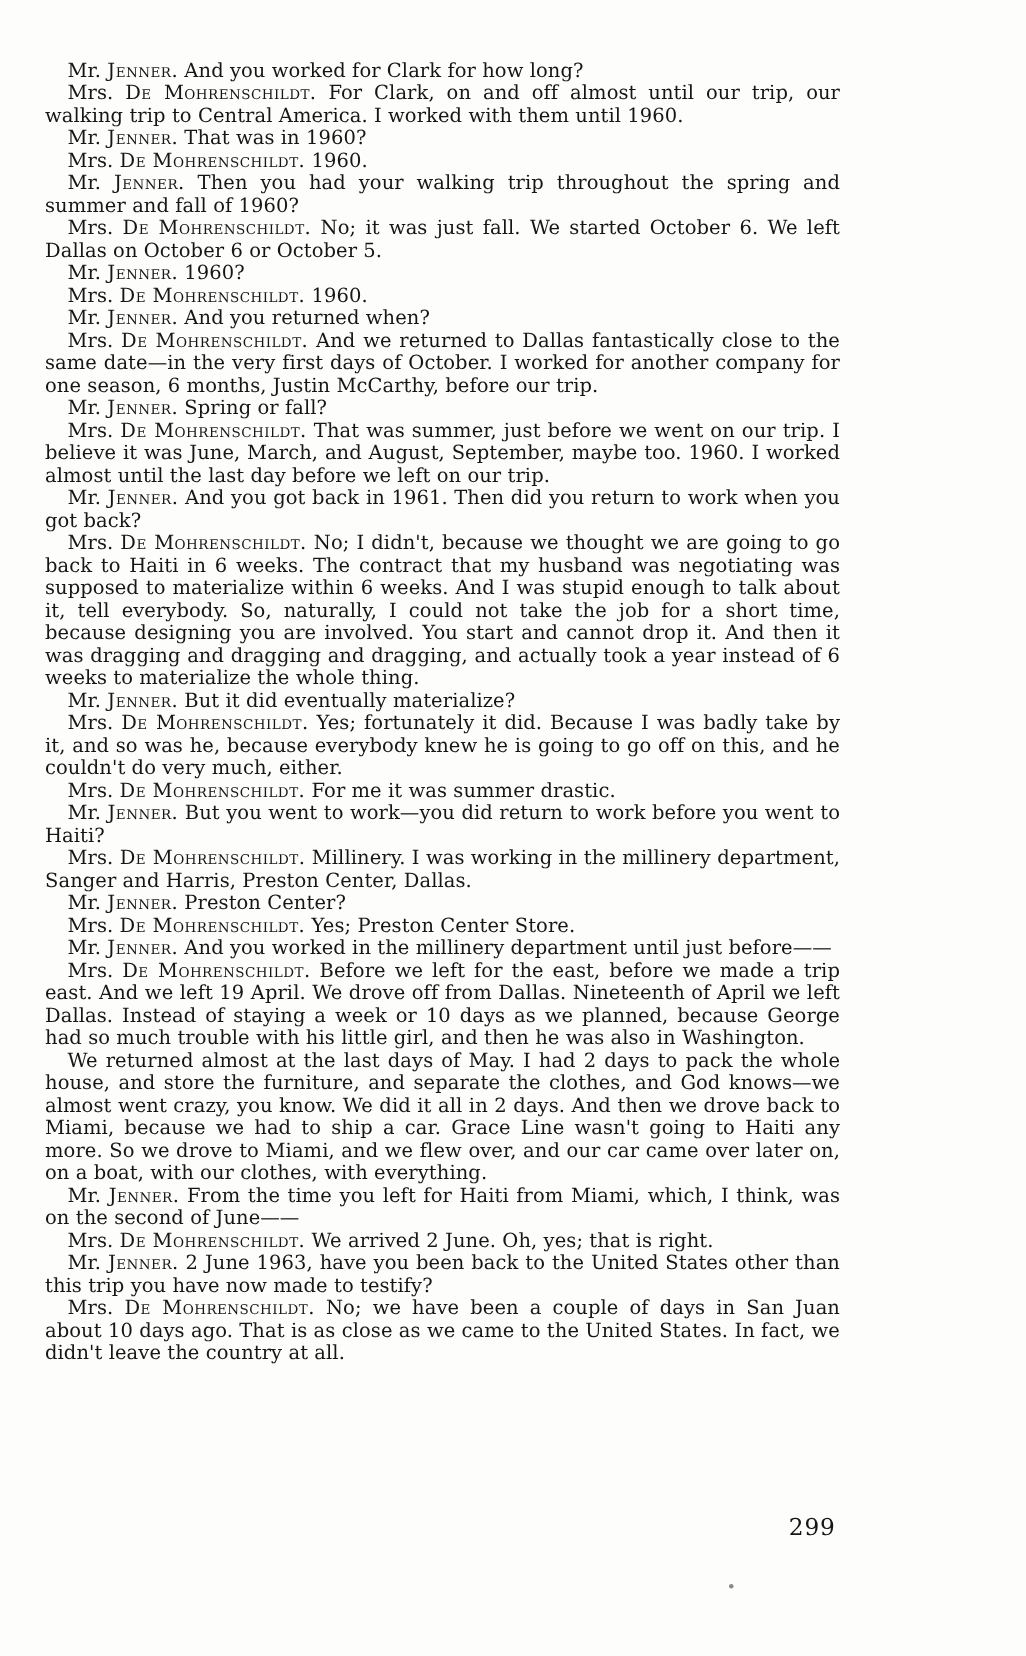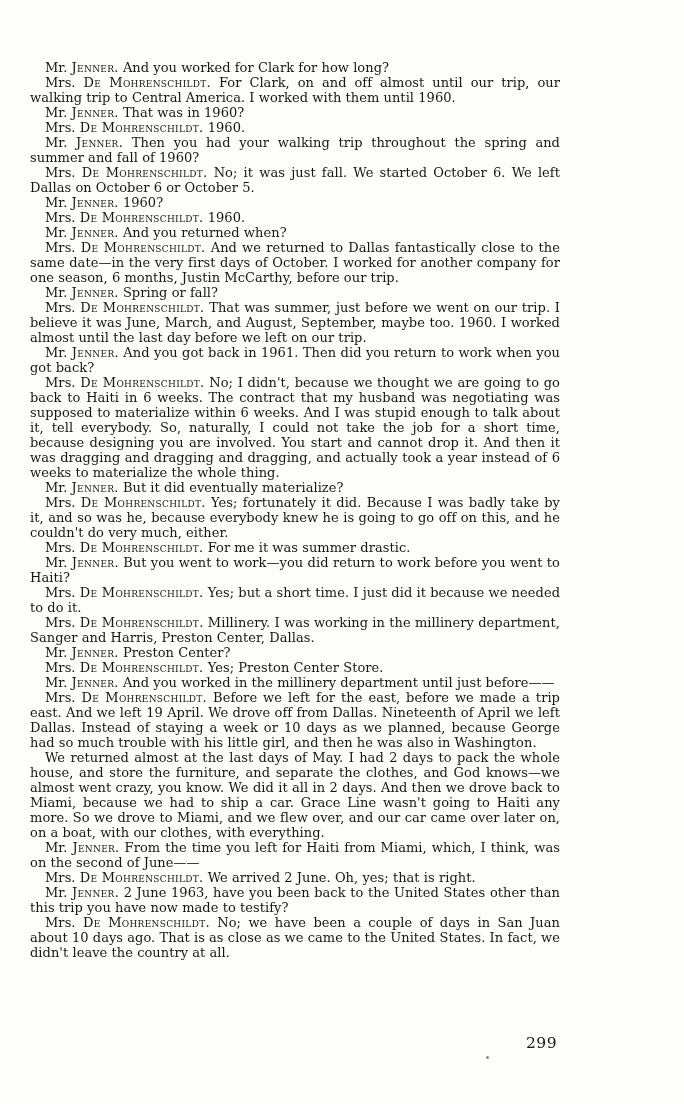--- a/index.html
+++ b/index.html
@@ -10,39 +10,39 @@
     overflow: hidden;
   }
   .page {
     position: relative;
     width: 684px; height: 1104px;
     background: #fdfdfc;
     color: #161616;
   }
   .text-block {
     position: absolute;
-    left: 30px; top: 60px;
+    left: 30px; top: 40px;
     width: 530px;
   }
   p.speech {
     margin: 0;
     font-size: 13px;
     line-height: 15px;
     text-align: justify;
     text-indent: 15px;
     letter-spacing: 0.05px;
     color: #161616;
   }
   .speaker .sc {
     font-variant: small-caps;
     letter-spacing: 0.3px;
   }
   .folio {
     position: absolute;
-    left: 30px; top: 1034px;
+    left: 30px; top: 1009px;
     width: 527px;
     text-align: right;
     font-size: 15.5px;
     line-height: 18px;
     letter-spacing: 0.5px;
     color: #161616;
   }
   .speck {
     position: absolute;
     left: 486px; top: 1056px;
@@ -86,21 +86,20 @@
 
   <p class="speech"><span class="speaker"><span class="pre">Mr.</span> <span class="sc">Jenner.</span></span> <span class="speech-text">But it did eventually materialize?</span></p>
 
   <p class="speech"><span class="speaker"><span class="pre">Mrs.</span> <span class="sc">De Mohrenschildt.</span></span> <span class="speech-text">Yes; fortunately it did. Because I was badly take by it, and so was he, because everybody knew he is going to go off on this, and he couldn't do very much, either.</span></p>
 
 
   <p class="speech"><span class="speaker"><span class="pre">Mrs.</span> <span class="sc">De Mohrenschildt.</span></span> <span class="speech-text">For me it was summer drastic.</span></p>
 
   <p class="speech"><span class="speaker"><span class="pre">Mr.</span> <span class="sc">Jenner.</span></span> <span class="speech-text">But you went to work—you did return to work before you went to Haiti?</span></p>
 
-  <p class="speech"><span class="speaker"><span class="pre">Mrs.</span> <span class="sc">De Mohrenschildt.</span></span> <span class="speech-text">Yes; but a short time. I just did it because we needed to do it.</span></p>
 
 
   <p class="speech"><span class="speaker"><span class="pre">Mrs.</span> <span class="sc">De Mohrenschildt.</span></span> <span class="speech-text">Millinery. I was working in the millinery department, Sanger and Harris, Preston Center, Dallas.</span></p>
 
   <p class="speech"><span class="speaker"><span class="pre">Mr.</span> <span class="sc">Jenner.</span></span> <span class="speech-text">Preston Center?</span></p>
 
   <p class="speech"><span class="speaker"><span class="pre">Mrs.</span> <span class="sc">De Mohrenschildt.</span></span> <span class="speech-text">Yes; Preston Center Store.</span></p>
 
   <p class="speech"><span class="speaker"><span class="pre">Mr.</span> <span class="sc">Jenner.</span></span> <span class="speech-text">And you worked in the millinery department until just before——</span></p>
 

